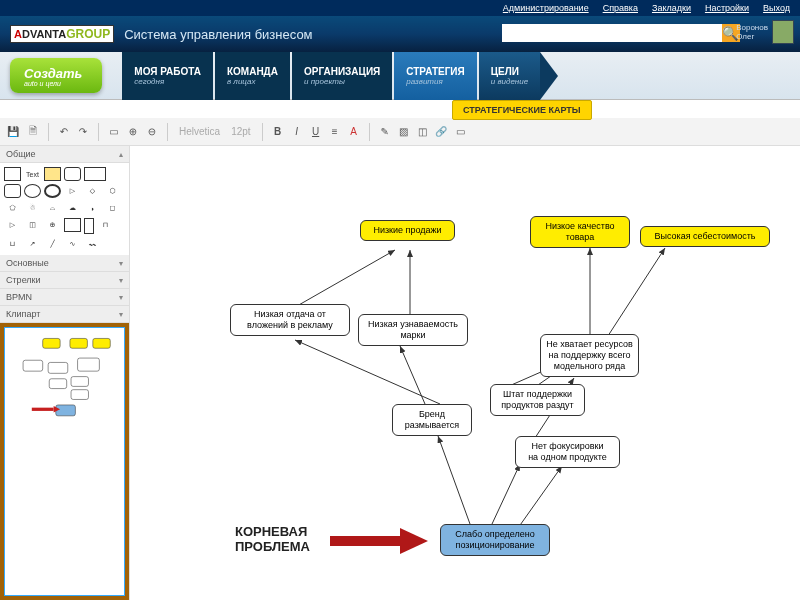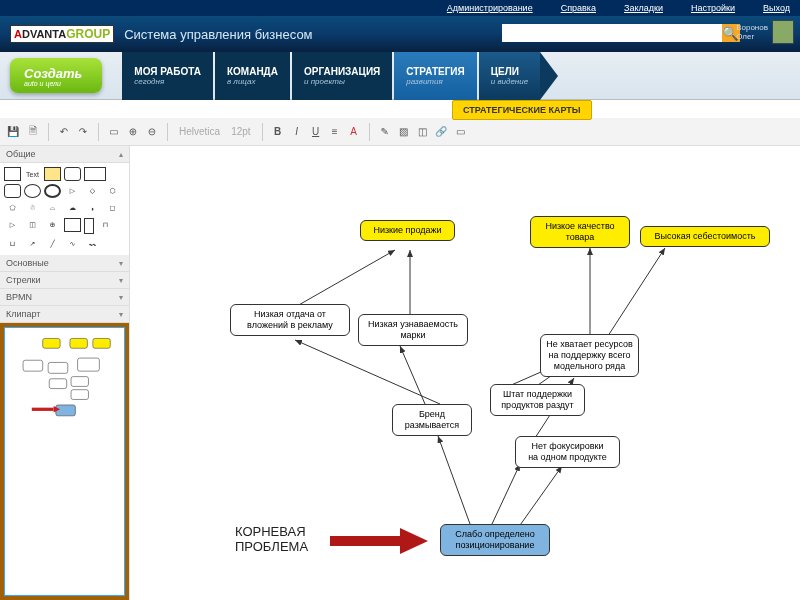--- a/index.html
+++ b/index.html
@@ -1,17 +1,17 @@
 <!DOCTYPE html>
 <html><head>
 <meta charset="utf-8">
 <style>
 *{box-sizing:border-box;margin:0;padding:0;font-family:Arial,sans-serif}
 body{background:#fff;width:800px;height:600px;overflow:hidden;position:relative}
-.topbar{background:#002b5c;height:16px;color:#fff;font-size:9px;display:flex;align-items:center;justify-content:flex-end;padding-right:10px;gap:28px}
+.topbar{background:#002b5c;height:16px;color:#fff;font-size:9px;display:flex;align-items:center;justify-content:flex-end;padding-right:10px;gap:14px}
 .topbar a{color:#fff;text-decoration:underline;cursor:pointer}
 .header{background:linear-gradient(#0a4a7a,#0a3a6a,#072140);height:36px;display:flex;align-items:center;padding:0 10px;position:relative}
 .logo{display:flex;align-items:center;gap:10px}
 .logo-box{background:#fff;border:1px solid #333;padding:1px 3px;font-size:11px;font-weight:bold;display:flex;align-items:center}
 .logo-a{color:#c00}.logo-dvanta{color:#222}.logo-gr{color:#8fb81e;font-size:12px}
 .tagline{color:#d5e8f5;font-size:13px}
 .search{position:absolute;right:60px;top:8px;display:flex}
 .search input{width:220px;height:18px;border:none;font-size:10px;padding:0 4px}
 .search button{width:18px;height:18px;background:#f5a623;border:none;cursor:pointer;display:flex;align-items:center;justify-content:center}
 .user{position:absolute;right:6px;top:4px;display:flex;align-items:center;gap:4px;color:#cde;font-size:8px;line-height:9px}
@@ -42,21 +42,21 @@
 .shp.round{border-radius:50%}
 .shp.rrect{border-radius:3px}
 .shp.txt{border:none;font-size:7px}
 .thumb{border:1px solid #3af;margin:4px;flex:1;background:#fff;position:relative}
 .thumb-mini{position:absolute;inset:5px}
 .canvas{flex:1;background:#fff;background-image:radial-gradient(circle,#e8e8e8 0.5px,transparent 0.5px);background-size:8px 8px;position:relative;overflow:hidden}
 .node{position:absolute;border:1px solid #333;border-radius:6px;font-size:9px;text-align:center;display:flex;align-items:center;justify-content:center;padding:4px 6px;line-height:11px}
 .node.yellow{background:#ffed00}
 .node.white{background:#fff}
 .node.blue{background:#7fb3e0}
-.rootlabel{position:absolute;font-size:13px;font-weight:normal;color:#222}
+.rootlabel{position:absolute;font-size:13px;font-weight:bold;color:#222}
 .bigarrow{position:absolute}
 svg.edges{position:absolute;top:0;left:0;width:100%;height:100%;pointer-events:none}
 svg.edges line{stroke:#333;stroke-width:1}
 </style>
 </head>
 <body>
 
 <div class="topbar">
   <a>Администрирование</a>
   <a>Справка</a>

